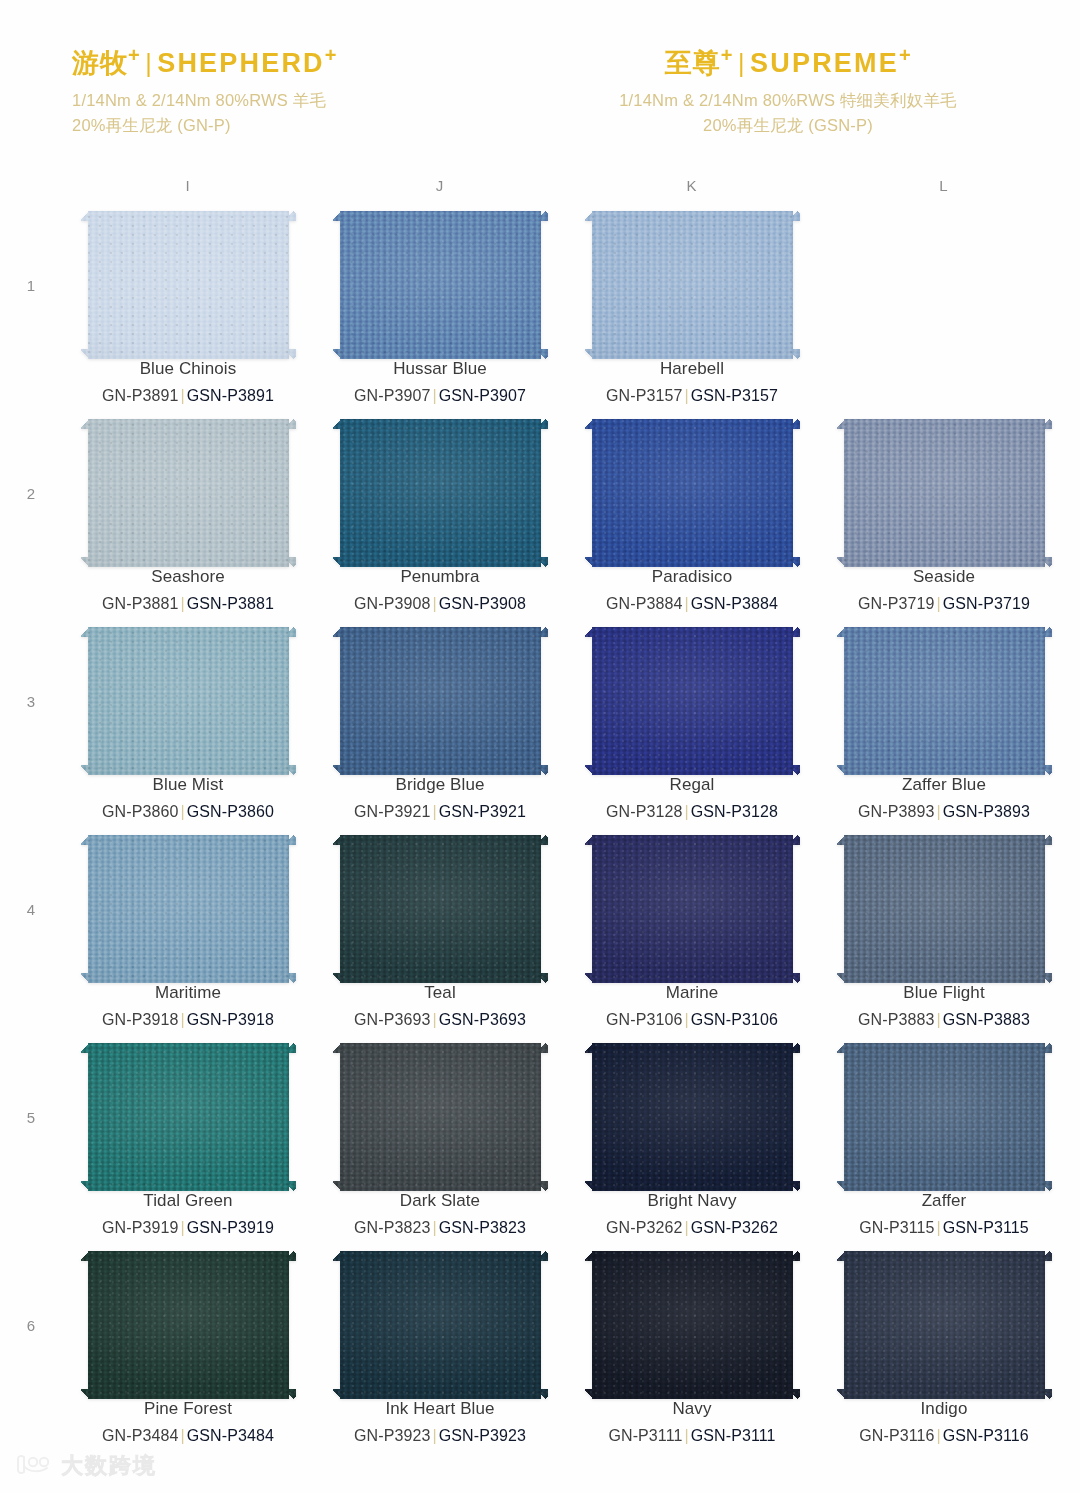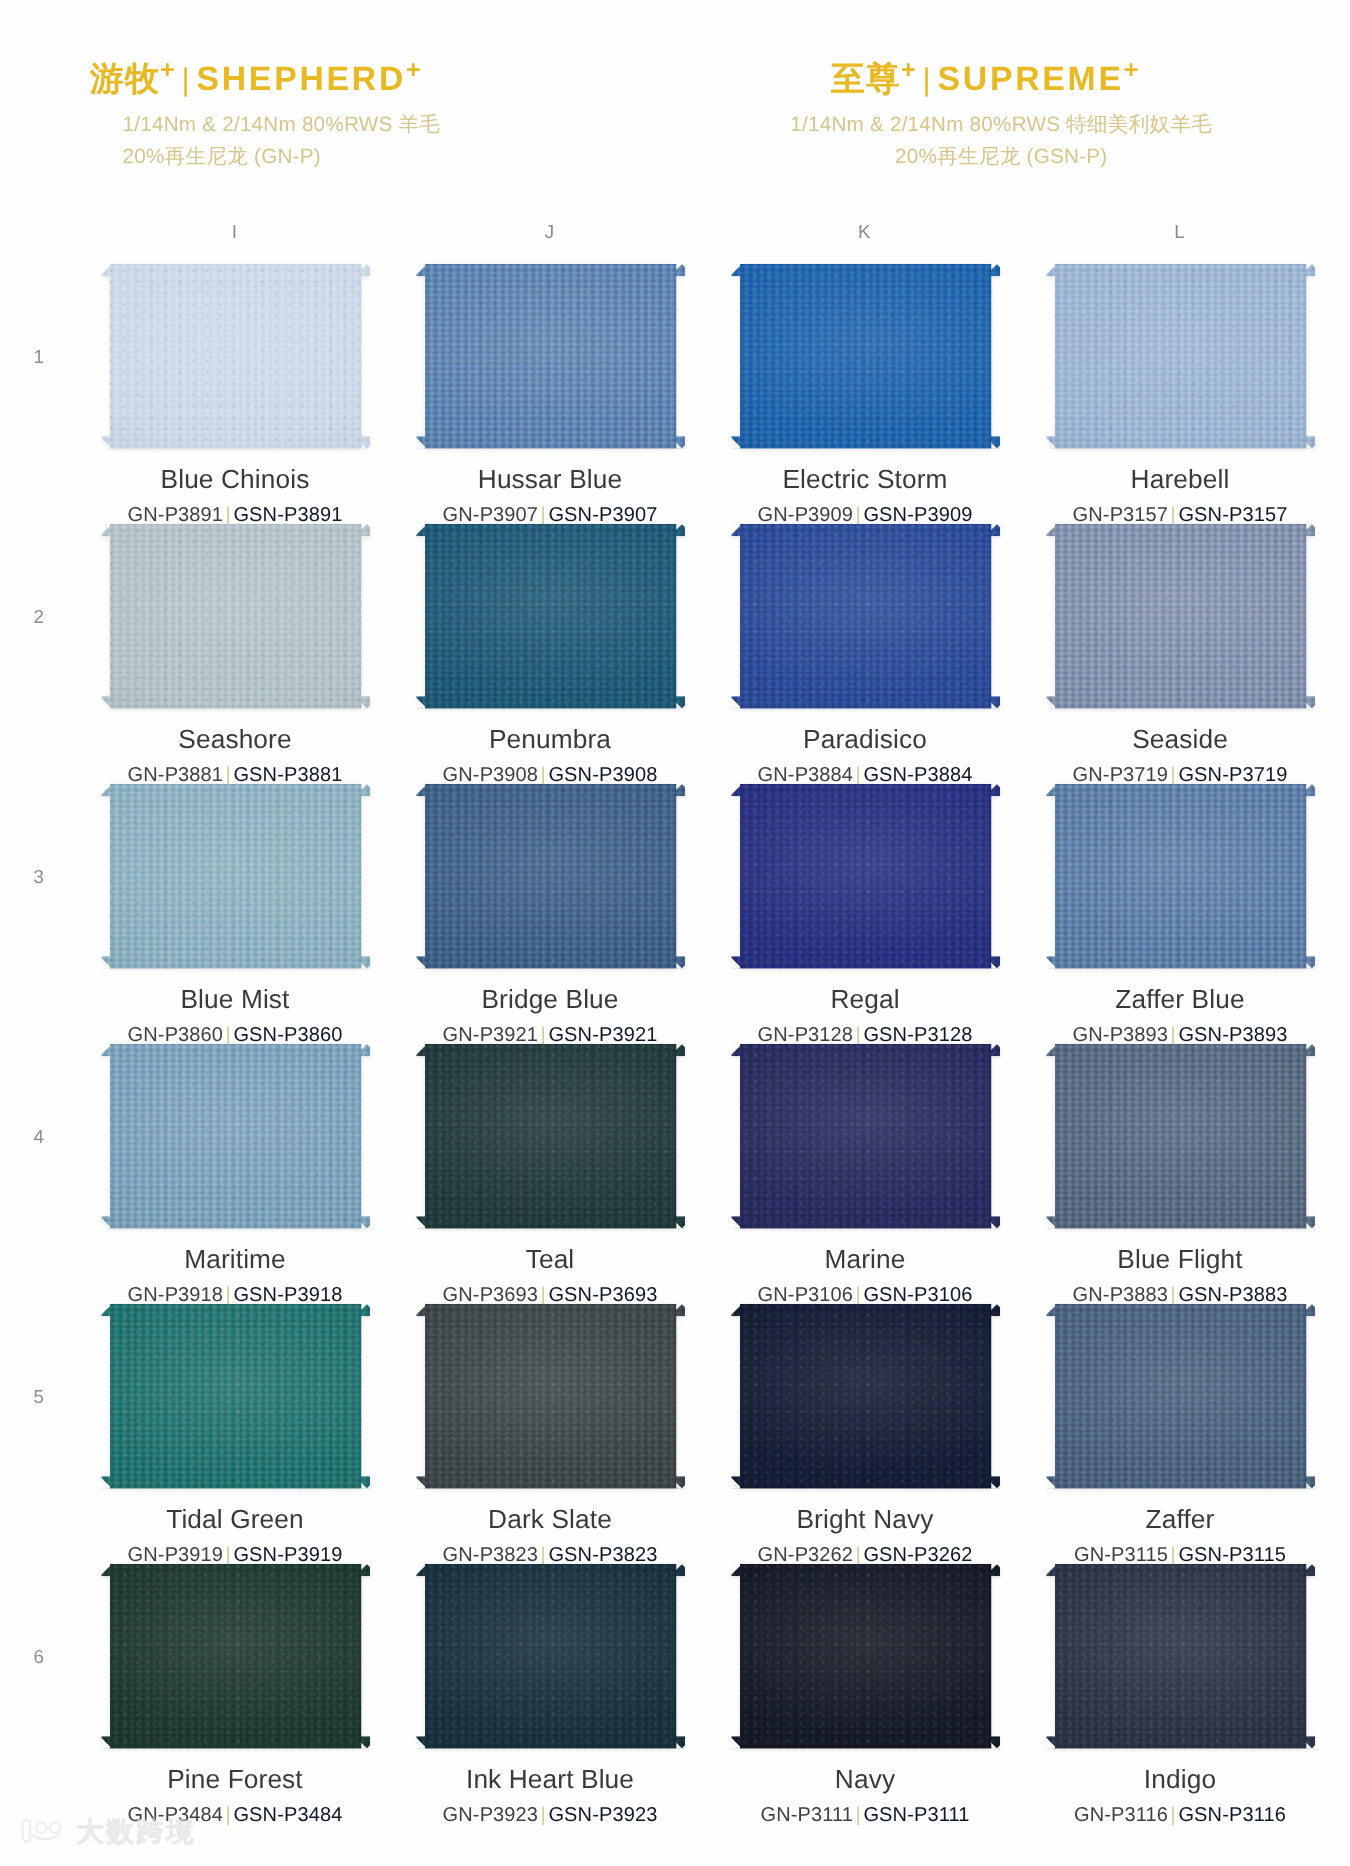--- a/index.html
+++ b/index.html
@@ -54,21 +54,20 @@
     letter-spacing: 2.2px;
   }
   .brand-sub {
     margin-top: 9px;
     font-size: 16.5px;
     font-weight: 400;
     color: #d8c58a;
     line-height: 1.5;
     letter-spacing: 0.2px;
     white-space: nowrap;
-    margin-left: 26px;
   }
 
   
   .grid-wrap {
     position: absolute;
     top: 175px; left: 0;
     width: 1080px;
   }
   .col-header-row {
     display: grid;
@@ -172,22 +171,21 @@
     position: absolute; inset: 0;
     background:
       radial-gradient(120% 95% at 50% 42%,
         rgba(255,255,255,0.10) 0%,
         rgba(255,255,255,0.0) 55%,
         rgba(0,0,0,0.08) 100%);
   }
 
   
   .swatch-name {
-    margin-top: 12px;
-    font-size: 21px;
+    font-size: 17px;
     color: #3a3a3a;
     letter-spacing: 0.1px;
     line-height: 1.2;
     text-align: right;
     font-weight: 400;
   }
   .swatch-codes {
     margin-top: 7px;
     font-size: 16px;
     letter-spacing: 0.1px;
@@ -277,32 +275,20 @@
               <div class="tex-h"></div>
               <div class="tex-n"></div>
               <div class="shade"></div>
             </div>
           </div>
           <div class="swatch-name">Hussar Blue</div>
           <div class="swatch-codes"><span class="code-gn">GN-P3907</span><span class="code-sep">|</span><span class="code-gsn">GSN-P3907</span></div>
         </div>
         <div class="cell">
           <div class="swatch-holder">
-            <div class="swatch" style="background: rgb(31, 99, 171);">
-              <div class="tex-v"></div>
-              <div class="tex-h"></div>
-              <div class="tex-n"></div>
-              <div class="shade"></div>
-            </div>
-          </div>
-          <div class="swatch-name">Electric Storm</div>
-          <div class="swatch-codes"><span class="code-gn">GN-P3909</span><span class="code-sep">|</span><span class="code-gsn">GSN-P3909</span></div>
-        </div>
-        <div class="cell">
-          <div class="swatch-holder">
             <div class="swatch" style="background: rgb(155, 181, 211);">
               <div class="tex-v"></div>
               <div class="tex-h"></div>
               <div class="tex-n"></div>
               <div class="shade"></div>
             </div>
           </div>
           <div class="swatch-name">Harebell</div>
           <div class="swatch-codes"><span class="code-gn">GN-P3157</span><span class="code-sep">|</span><span class="code-gsn">GSN-P3157</span></div>
         </div>

